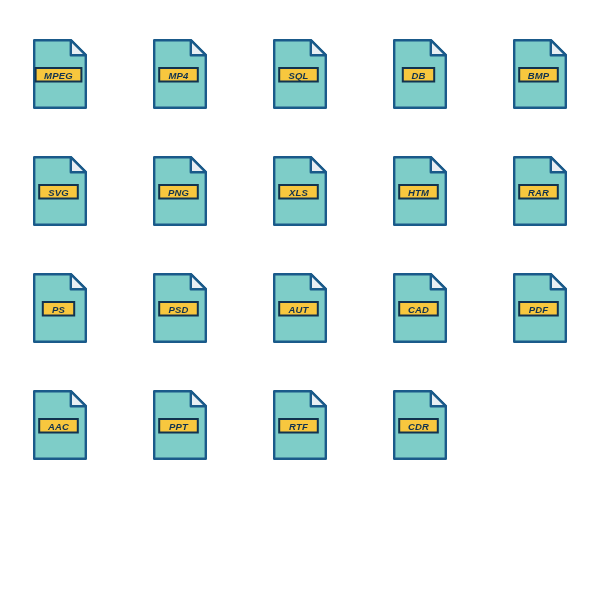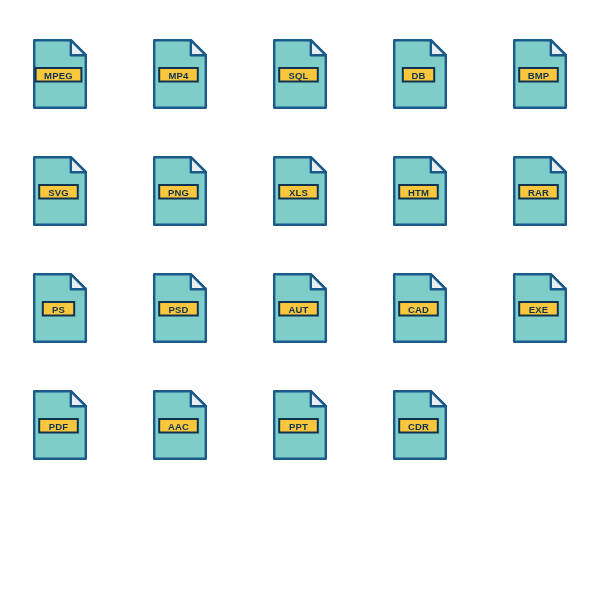--- a/index.html
+++ b/index.html
@@ -21,20 +21,21 @@
     grid-template-columns: repeat(5, 1fr);
     grid-template-rows: repeat(5, 1fr);
     box-sizing: border-box;
     padding: 16px 0 0 0;
   }
 
   .icon-cell {
     display: flex;
     align-items: center;
     justify-content: center;
+    font-style: italic;
   }
 
   .file-icon {
     position: relative;
     width: 54px;
     height: 70px;
     display: block;
   }
 
   .file-icon svg {
@@ -196,30 +197,20 @@
           <text x="25.5" y="36.15" class="badge-text" fill="#12334f" font-size="9.8">CAD</text>
         </svg>
       </div>
     </div>
     <div class="icon-cell">
       <div class="file-icon">
         <svg viewBox="0 0 54 70">
           <path d="M 1.2 1.2 H 37.8 L 52.8 16.2 V 68.8 H 1.2 Z" fill="#7ecdc8" stroke="#1a5a8a" stroke-width="2.4" stroke-linejoin="round"></path>
           <path d="M 37.8 1.2 L 52.8 16.2 H 37.8 Z" fill="#e9eef3" stroke="#1a5a8a" stroke-width="2.4" stroke-linejoin="round"></path>
           <rect x="6.199999999999999" y="29" width="38.6" height="13.5" fill="#f8c73e" stroke="#12334f" stroke-width="2"></rect>
-          <text x="25.5" y="36.15" class="badge-text" fill="#12334f" font-size="9.8">EXE</text>
-        </svg>
-      </div>
-    </div>
-    <div class="icon-cell">
-      <div class="file-icon">
-        <svg viewBox="0 0 54 70">
-          <path d="M 1.2 1.2 H 37.8 L 52.8 16.2 V 68.8 H 1.2 Z" fill="#7ecdc8" stroke="#1a5a8a" stroke-width="2.4" stroke-linejoin="round"></path>
-          <path d="M 37.8 1.2 L 52.8 16.2 H 37.8 Z" fill="#e9eef3" stroke="#1a5a8a" stroke-width="2.4" stroke-linejoin="round"></path>
-          <rect x="6.199999999999999" y="29" width="38.6" height="13.5" fill="#f8c73e" stroke="#12334f" stroke-width="2"></rect>
           <text x="25.5" y="36.15" class="badge-text" fill="#12334f" font-size="9.8">PDF</text>
         </svg>
       </div>
     </div>
     <div class="icon-cell">
       <div class="file-icon">
         <svg viewBox="0 0 54 70">
           <path d="M 1.2 1.2 H 37.8 L 52.8 16.2 V 68.8 H 1.2 Z" fill="#7ecdc8" stroke="#1a5a8a" stroke-width="2.4" stroke-linejoin="round"></path>
           <path d="M 37.8 1.2 L 52.8 16.2 H 37.8 Z" fill="#e9eef3" stroke="#1a5a8a" stroke-width="2.4" stroke-linejoin="round"></path>
           <rect x="6.199999999999999" y="29" width="38.6" height="13.5" fill="#f8c73e" stroke="#12334f" stroke-width="2"></rect>
@@ -236,17 +227,27 @@
           <text x="25.5" y="36.15" class="badge-text" fill="#12334f" font-size="9.8">PPT</text>
         </svg>
       </div>
     </div>
     <div class="icon-cell">
       <div class="file-icon">
         <svg viewBox="0 0 54 70">
           <path d="M 1.2 1.2 H 37.8 L 52.8 16.2 V 68.8 H 1.2 Z" fill="#7ecdc8" stroke="#1a5a8a" stroke-width="2.4" stroke-linejoin="round"></path>
           <path d="M 37.8 1.2 L 52.8 16.2 H 37.8 Z" fill="#e9eef3" stroke="#1a5a8a" stroke-width="2.4" stroke-linejoin="round"></path>
           <rect x="6.199999999999999" y="29" width="38.6" height="13.5" fill="#f8c73e" stroke="#12334f" stroke-width="2"></rect>
+          <text x="25.5" y="36.15" class="badge-text" fill="#12334f" font-size="9.8">RTF</text>
+        </svg>
+      </div>
+    </div>
+    <div class="icon-cell">
+      <div class="file-icon">
+        <svg viewBox="0 0 54 70">
+          <path d="M 1.2 1.2 H 37.8 L 52.8 16.2 V 68.8 H 1.2 Z" fill="#7ecdc8" stroke="#1a5a8a" stroke-width="2.4" stroke-linejoin="round"></path>
+          <path d="M 37.8 1.2 L 52.8 16.2 H 37.8 Z" fill="#e9eef3" stroke="#1a5a8a" stroke-width="2.4" stroke-linejoin="round"></path>
+          <rect x="6.199999999999999" y="29" width="38.6" height="13.5" fill="#f8c73e" stroke="#12334f" stroke-width="2"></rect>
           <text x="25.5" y="36.15" class="badge-text" fill="#12334f" font-size="9.8">CDR</text>
         </svg>
       </div>
     </div>
   </div>
 
 </body></html>

